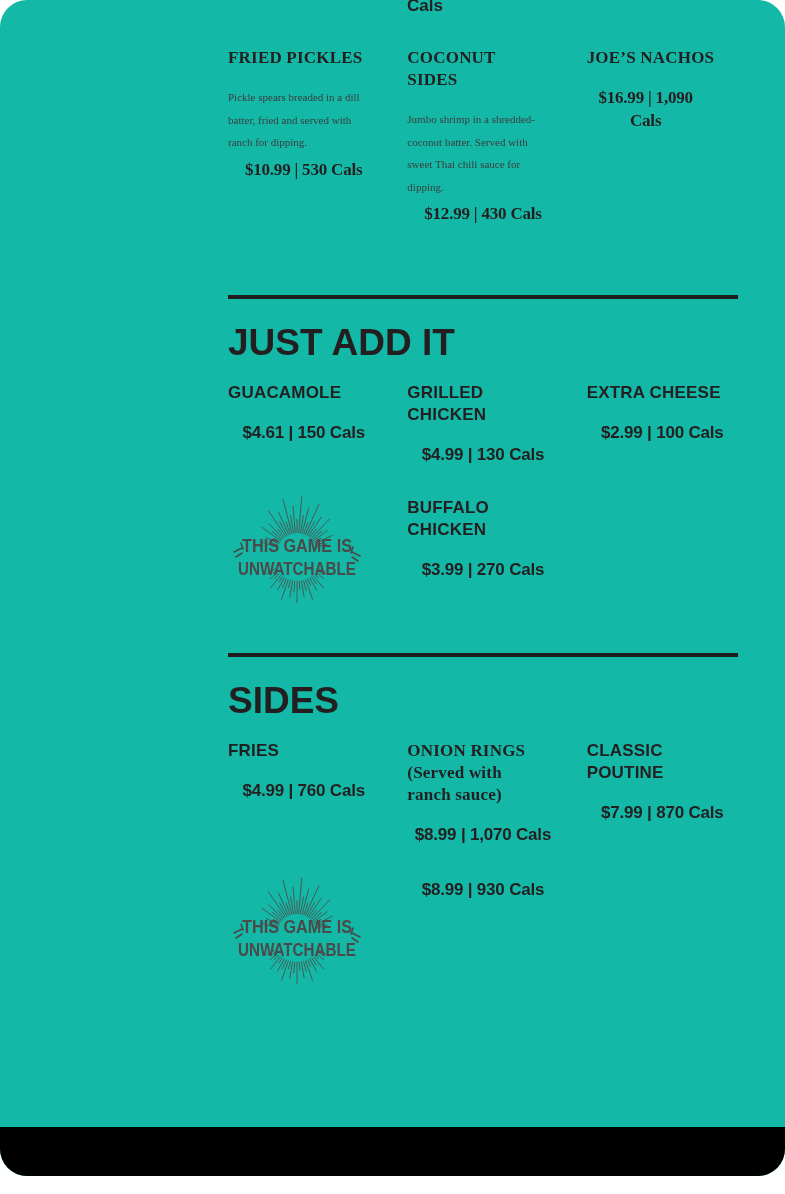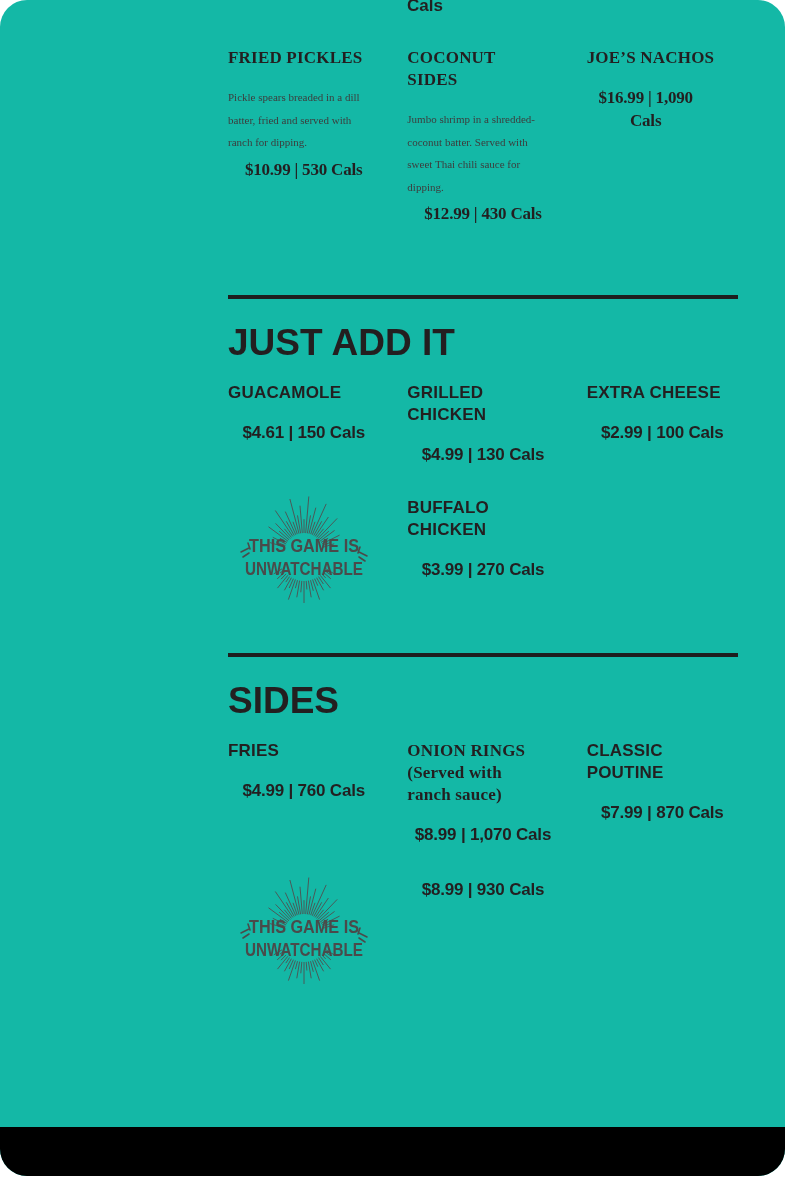--- a/index.html
+++ b/index.html
@@ -48,21 +48,21 @@
   }
   .item p.price{
     margin:0;
     font-size:17px;line-height:23px;
     font-weight:700;letter-spacing:-0.2px;color:#231f20;text-align:center;
   }
   .item p.price--narrow{max-width:118px;}
   .row-badge{margin-top:25px;}
   .row-badge--sides{margin-top:26px;}
   .row-badge .item{padding-top:6px;}
-  .badge-cell{display:flex;justify-content:center;}
+  .badge-cell{display:flex;}
   svg.badge{width:138px;height:112px;display:block;}
   svg.badge .fan path{stroke:#4f4f4f;stroke-width:0.9;fill:none;}
   svg.badge .spark path{stroke:#4a4a4a;stroke-width:1.6;fill:none;stroke-linecap:round;}
   svg.badge text{
     font-family:"Liberation Sans",sans-serif;
     font-weight:700;font-size:19px;
     fill:#4a4a4a;text-anchor:middle;
   }
   .footer{
     position:absolute;left:0;bottom:0;

